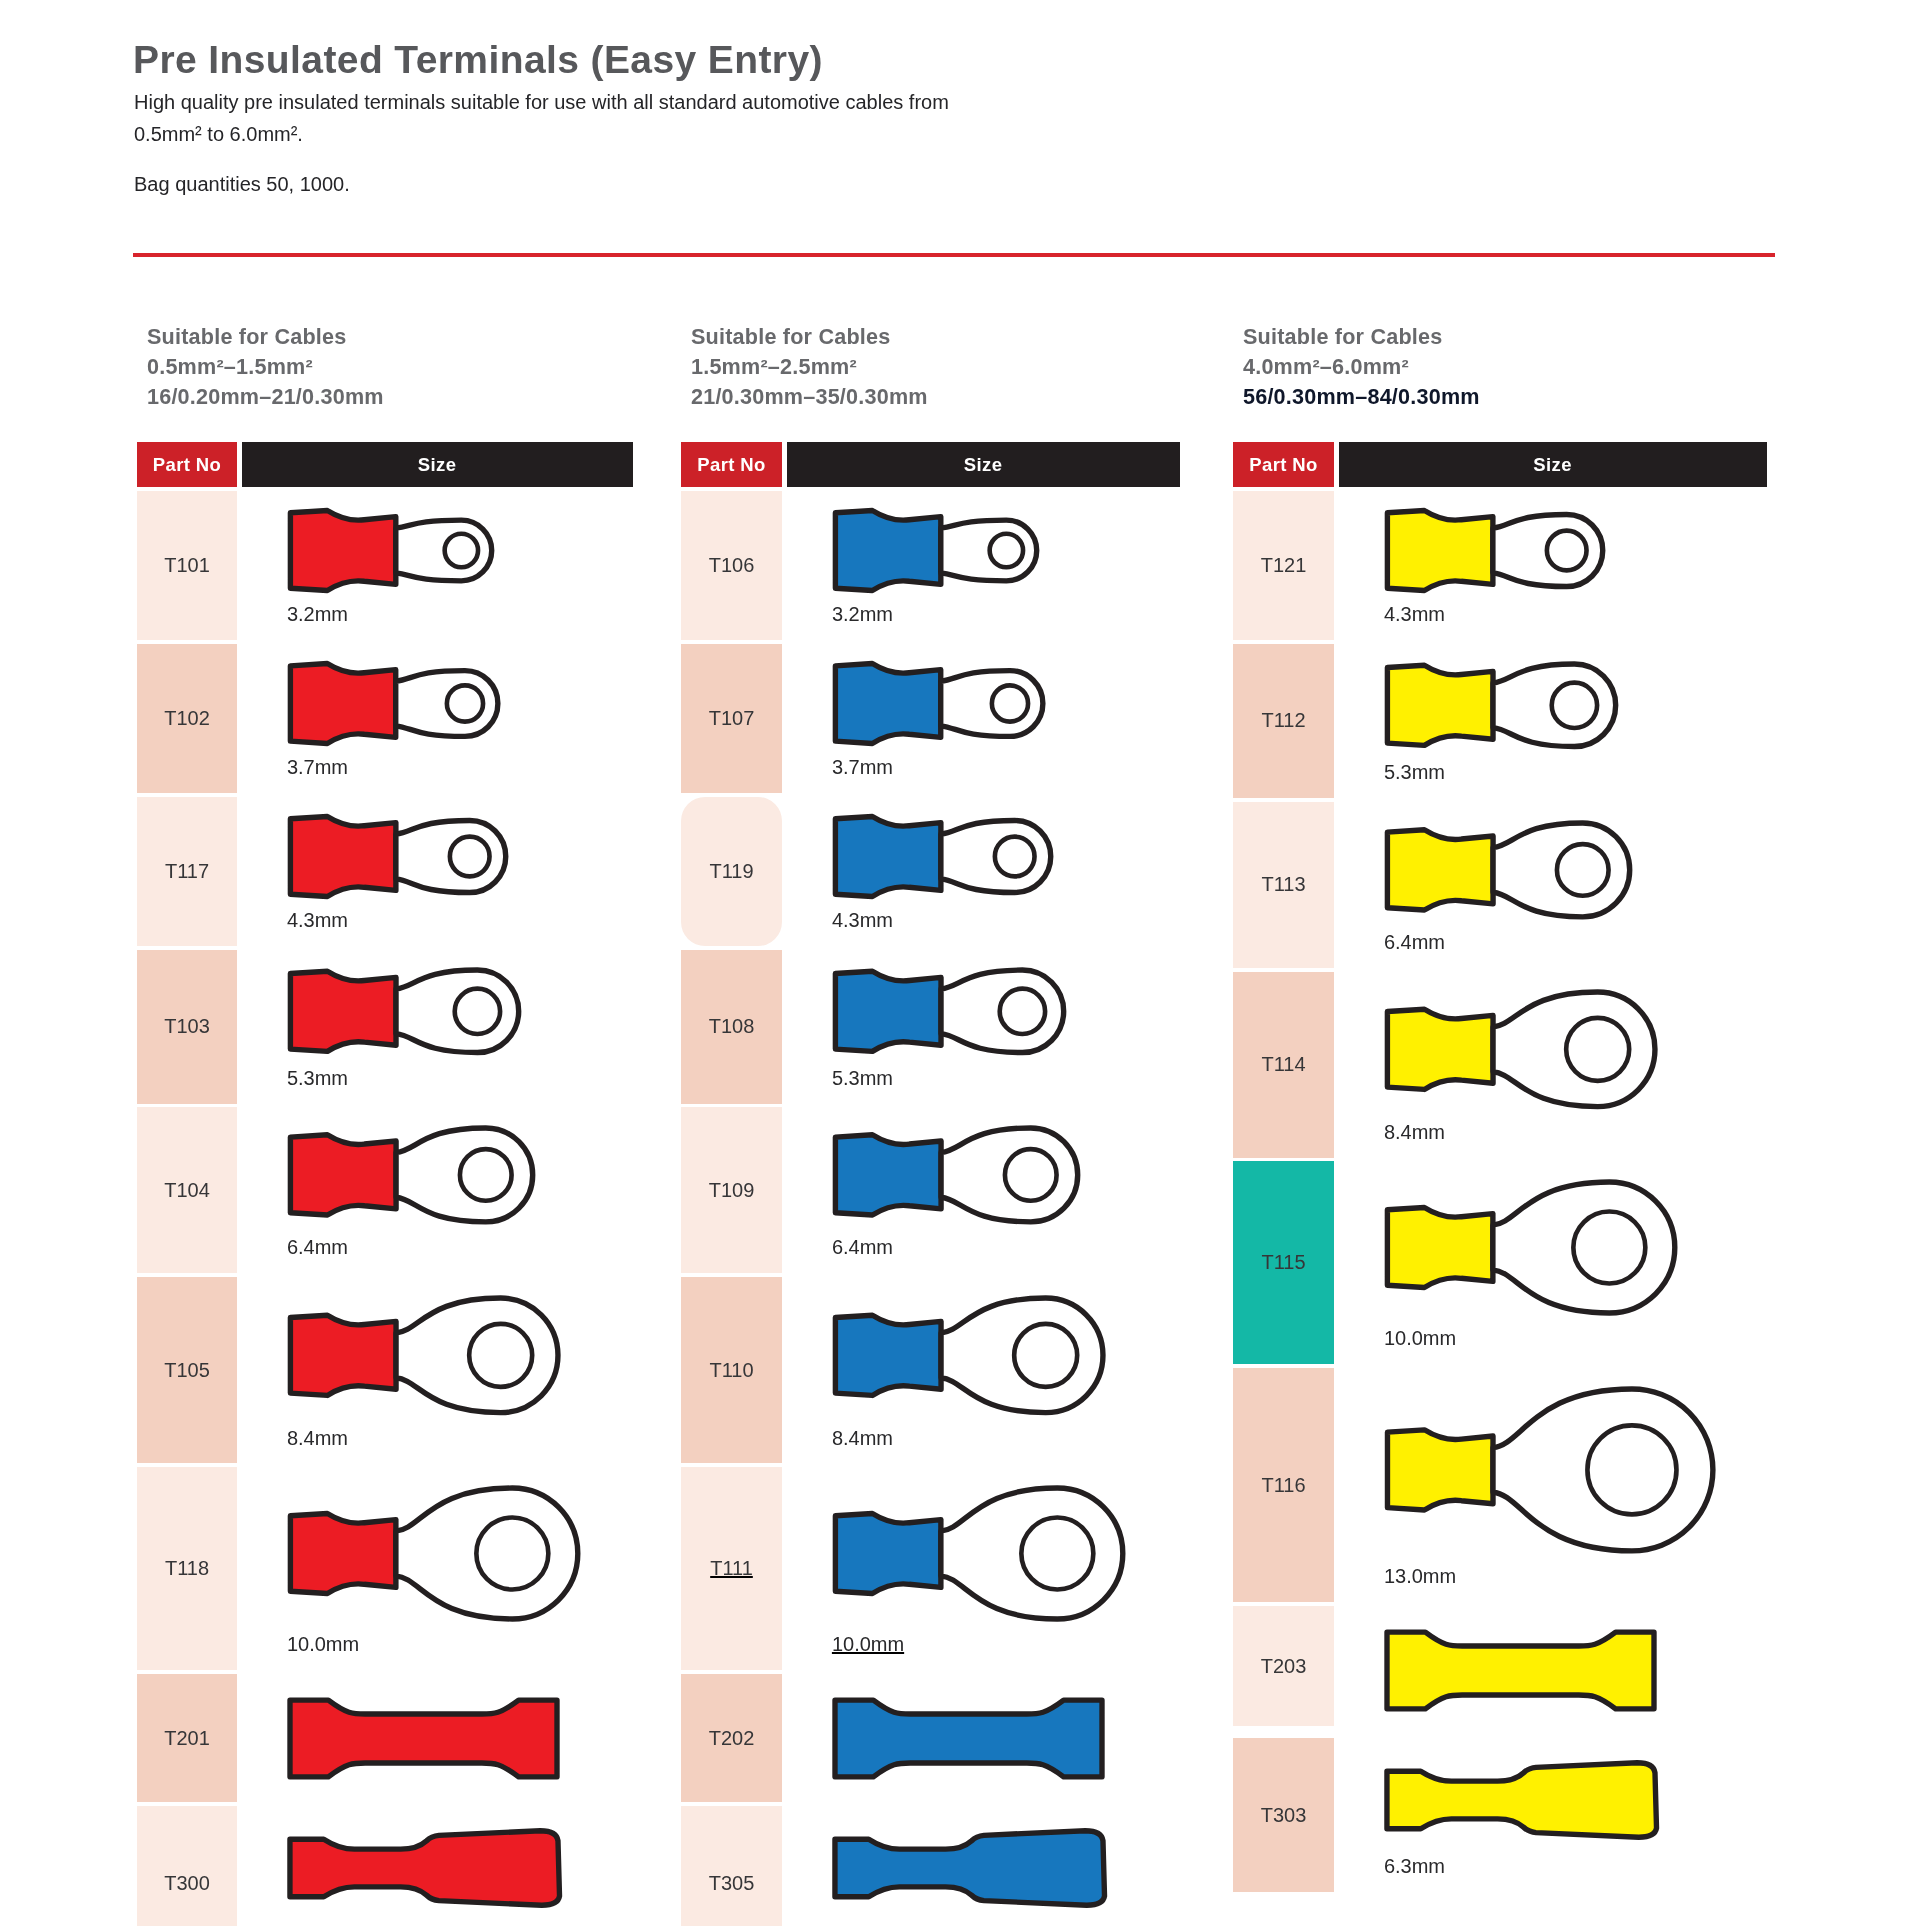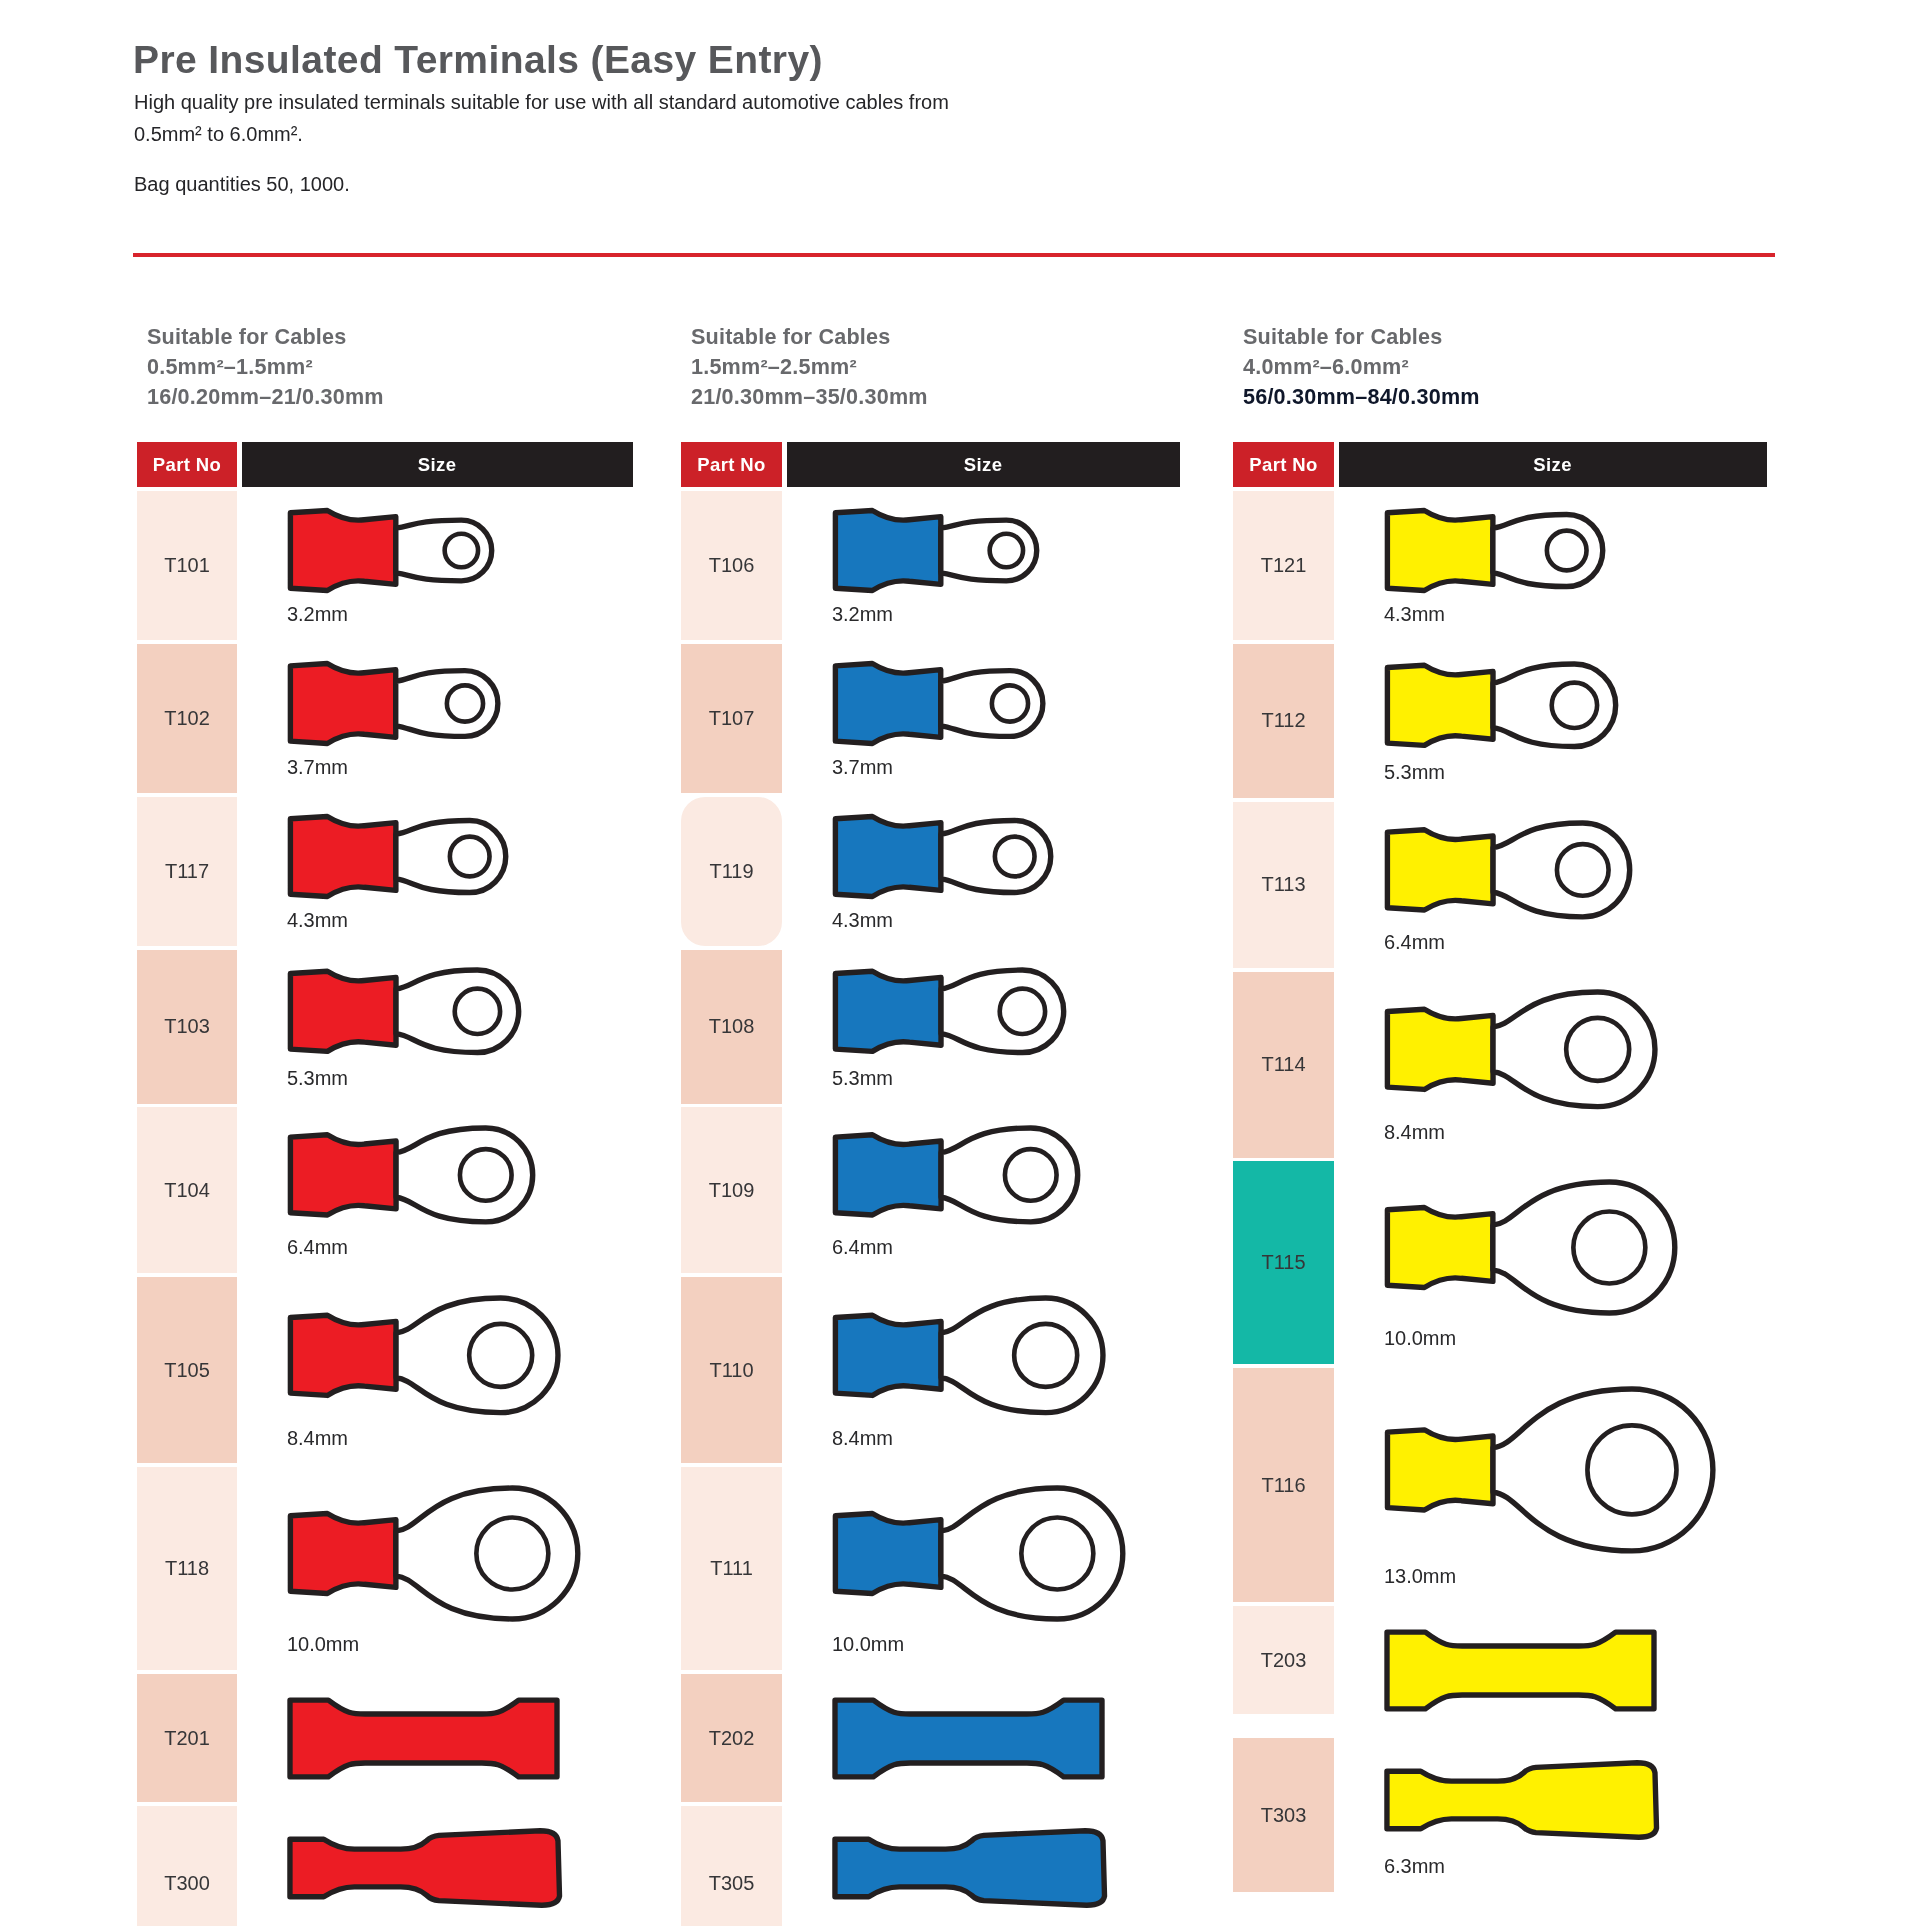--- a/index.html
+++ b/index.html
@@ -267,21 +267,21 @@
         </div>
         <div class="size-cell" style="height: 186px;">
           <svg width="283" height="129" viewBox="0 0 734 334">
     <path d="M14 68.56 L110 62.56 Q158 92.56 206 86.56 L288 78.56 L288 254.56 L206 246.56 Q158 240.56 110 270.56 L14 264.56 Z" fill="#1777BE" stroke="#231F20" stroke-width="14" stroke-linejoin="round"></path>
     <path d="M288 108.56 C 349.426 102.56 366.85200000000003 18 559.412 18 A 148.56 148.56 0 0 1 559.412 315.12 C 366.85200000000003 315.12 349.426 230.56 288 224.56 Z" fill="#ffffff" stroke="#231F20" stroke-width="14" stroke-linejoin="round"></path>
     <circle cx="559.412" cy="166.56" r="81.70800000000001" fill="#ffffff" stroke="#231F20" stroke-width="12"></circle>
   </svg>
           <div class="size-label">8.4mm</div>
         </div>
       </div>
-      <div class="grid-row" style="grid-template-columns: 101px 393px;">
+      <div class="grid-row" style="grid-template-columns: 101px 393px; text-decoration: underline;">
         <div class="part-cell" style="height: 203px; background: rgb(251, 234, 226);">
           <span>T111</span>
         </div>
         <div class="size-cell" style="height: 203px;">
           <svg width="303" height="145" viewBox="0 0 787 376">
     <path d="M14 90 L110 84 Q158 114 206 108 L288 100 L288 276 L206 268 Q158 262 110 292 L14 286 Z" fill="#1777BE" stroke="#231F20" stroke-width="14" stroke-linejoin="round"></path>
     <path d="M288 130 C 354.25 124 376.5 18 590.5 18 A 170 170 0 0 1 590.5 358 C 376.5 358 354.25 252 288 246 Z" fill="#ffffff" stroke="#231F20" stroke-width="14" stroke-linejoin="round"></path>
     <circle cx="590.5" cy="188" r="93.50000000000001" fill="#ffffff" stroke="#231F20" stroke-width="12"></circle>
   </svg>
           <div class="size-label">10.0mm</div>
@@ -394,21 +394,21 @@
         <div class="size-cell" style="height: 234px;">
           <svg width="341" height="176" viewBox="0 0 885 457">
     <path d="M14 130.20000000000002 L110 124.20000000000002 Q158 154.20000000000002 206 148.20000000000002 L288 140.20000000000002 L288 316.20000000000005 L206 308.20000000000005 Q158 302.20000000000005 110 332.20000000000005 L14 326.20000000000005 Z" fill="#FFF100" stroke="#231F20" stroke-width="14" stroke-linejoin="round"></path>
     <path d="M288 170.20000000000002 C 363.295 164.20000000000002 394.59000000000003 18 648.7900000000001 18 A 210.20000000000002 210.20000000000002 0 0 1 648.7900000000001 438.40000000000003 C 394.59000000000003 438.40000000000003 363.295 292.20000000000005 288 286.20000000000005 Z" fill="#ffffff" stroke="#231F20" stroke-width="14" stroke-linejoin="round"></path>
     <circle cx="648.7900000000001" cy="228.20000000000002" r="115.61000000000001" fill="#ffffff" stroke="#231F20" stroke-width="12"></circle>
   </svg>
           <div class="size-label">13.0mm</div>
         </div>
       </div>
       <div class="grid-row" style="grid-template-columns: 101px 428px;">
-        <div class="part-cell" style="height: 108px; background: rgb(251, 234, 226);">
+        <div class="part-cell" style="height: 120px; background: rgb(251, 234, 226);">
           <span>T203</span>
         </div>
         <div class="size-cell" style="height: 128px;">
           <svg width="277" height="89" viewBox="0 0 720 232">
     <path d="M12 16 L112 16 C160 52 176 52 208 52 L512 52 C544 52 560 52 608 16 L708 16
              L708 216 L608 216 C560 180 544 180 512 180 L208 180 C176 180 160 180 112 216 L12 216 Z" fill="#FFF100" stroke="#231F20" stroke-width="14" stroke-linejoin="round"></path>
   </svg>
         </div>
       </div>
       <div class="grid-row" style="grid-template-columns: 101px 428px;">

